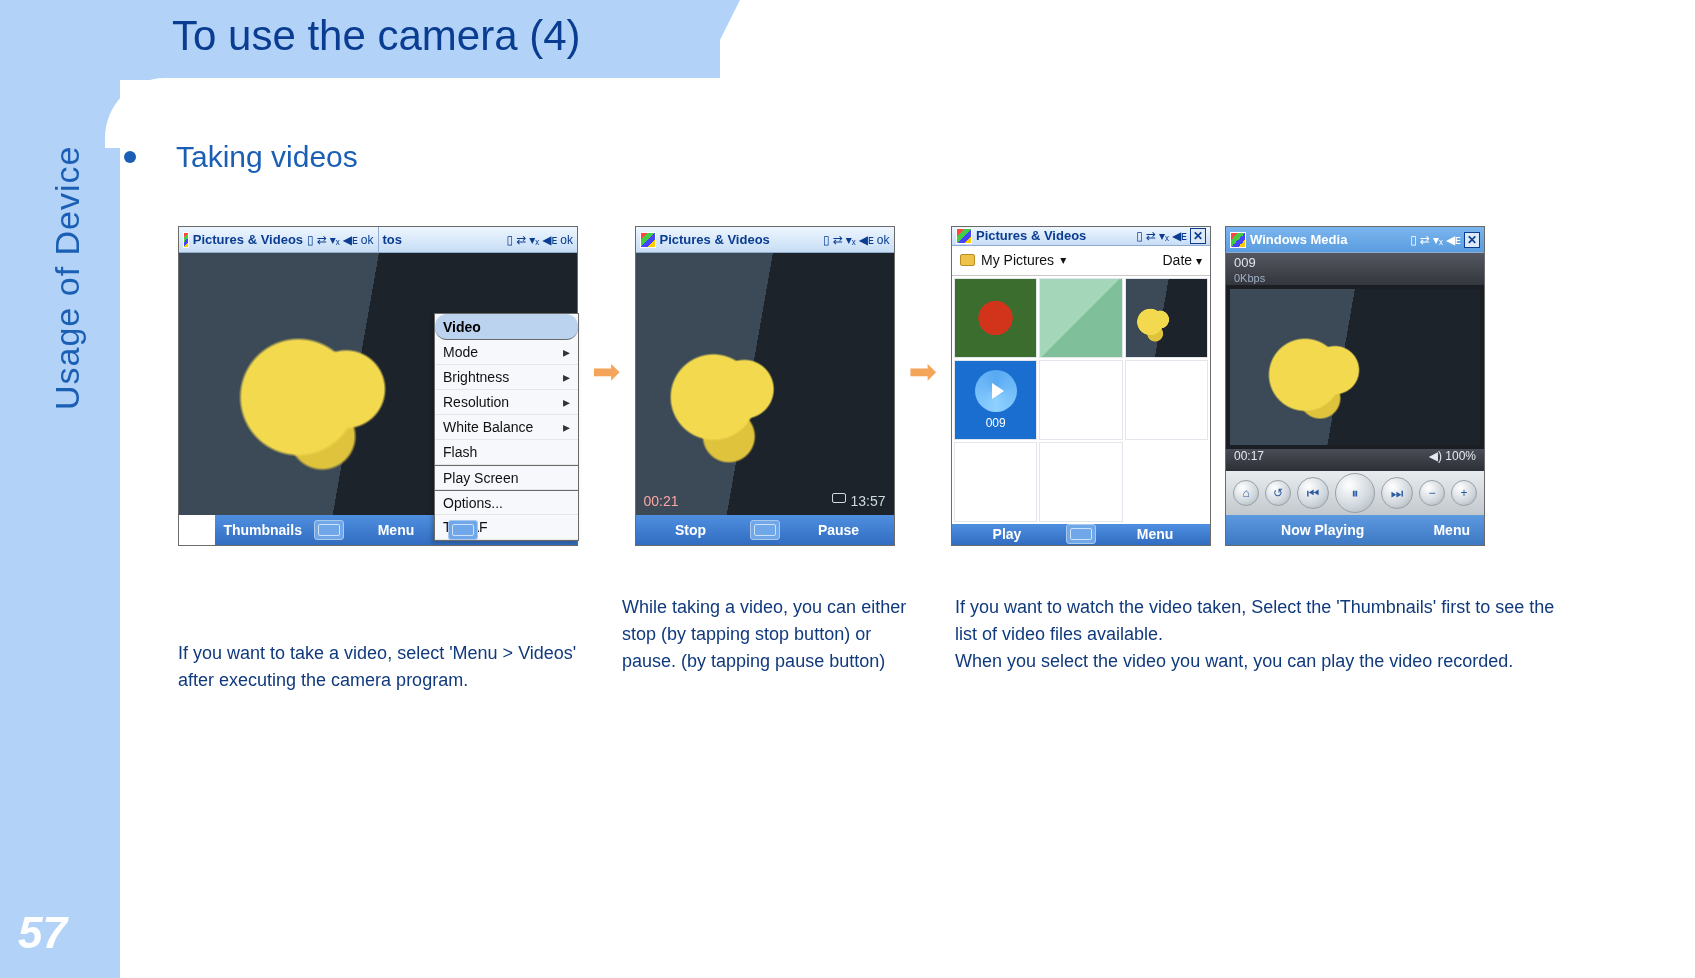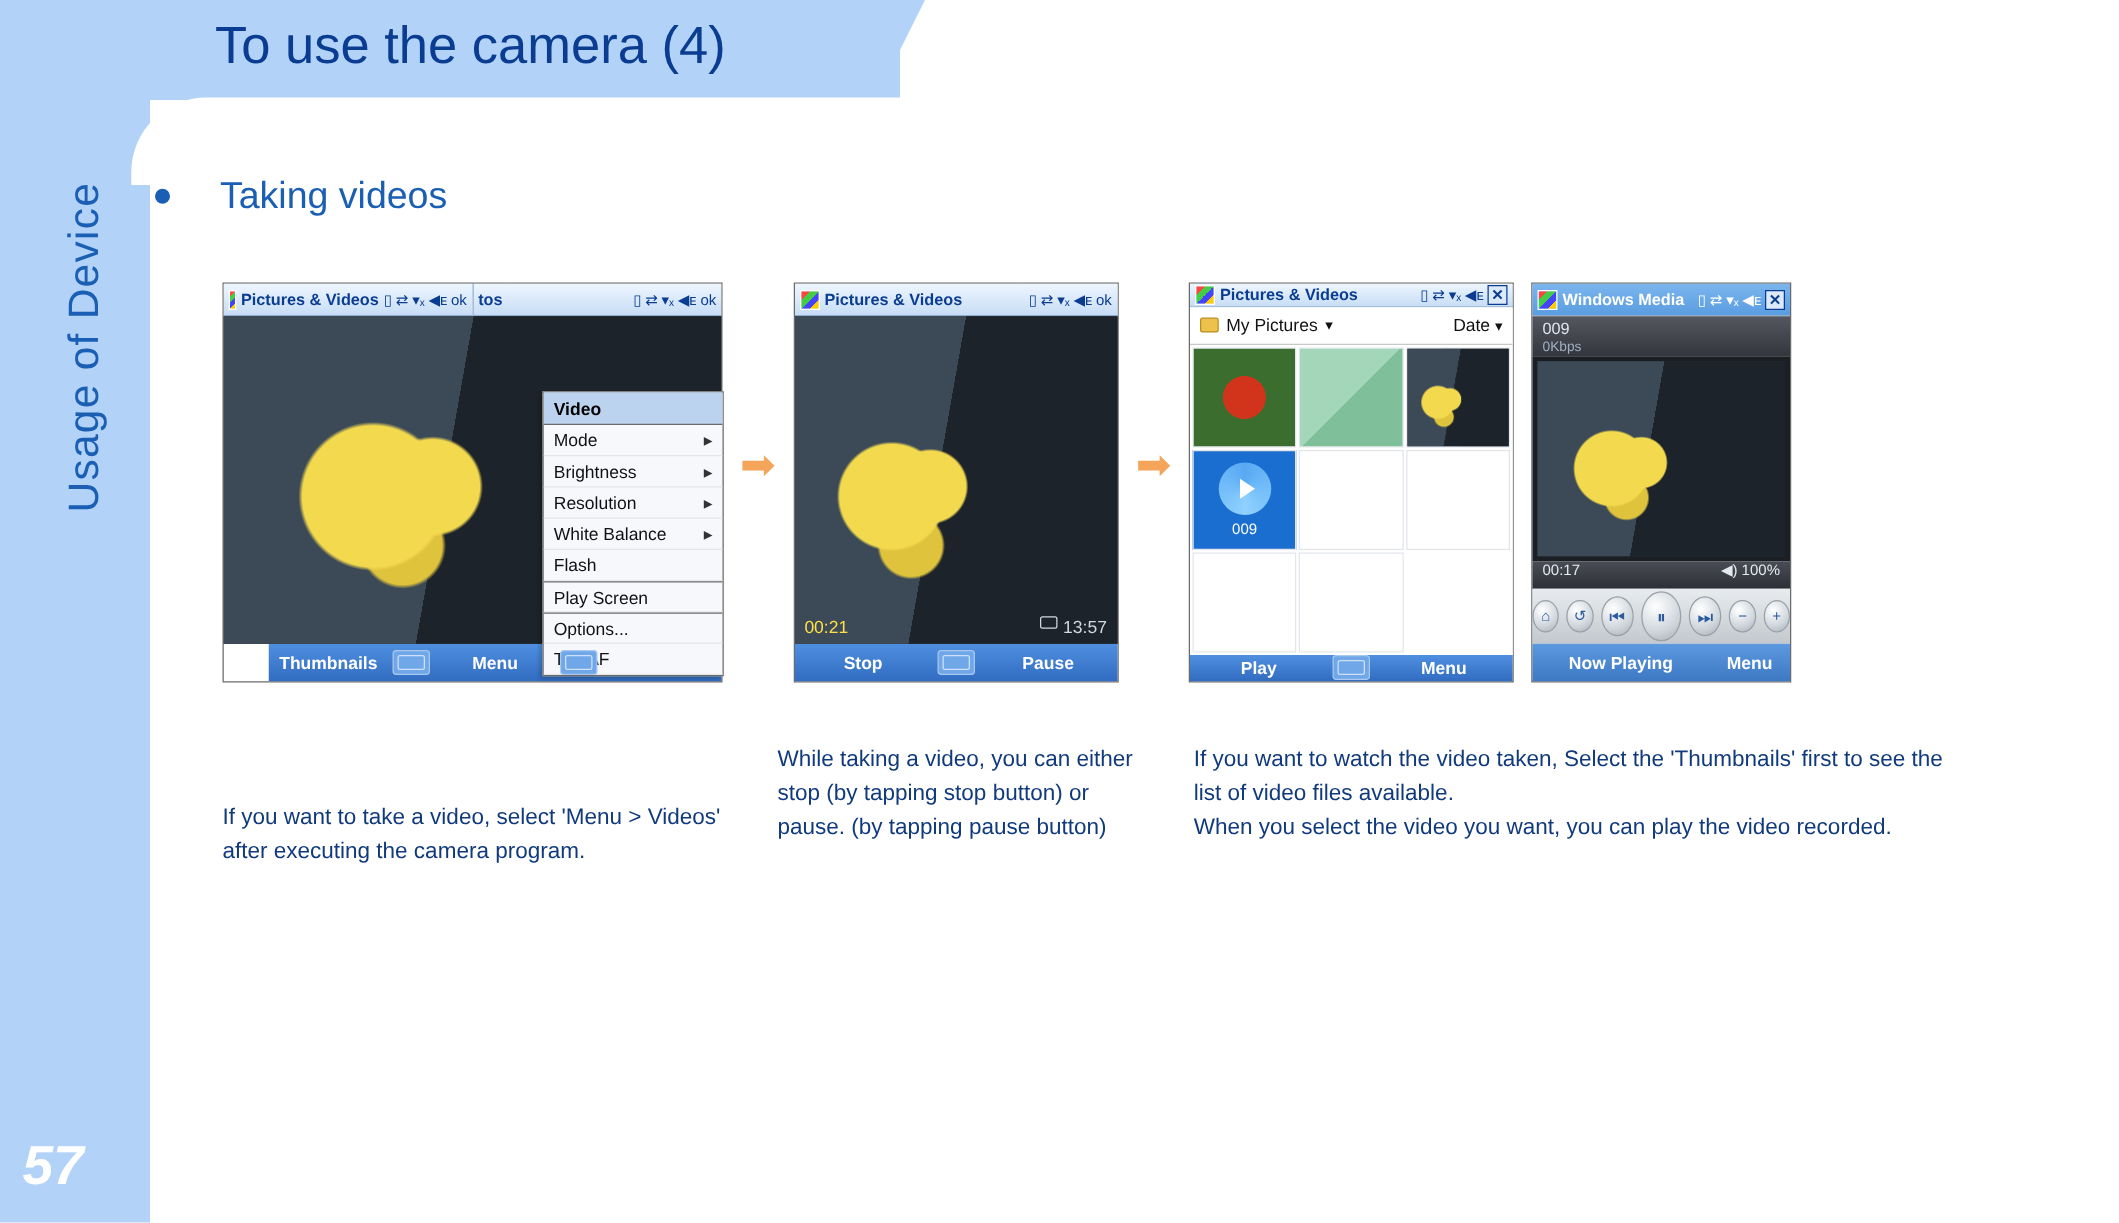--- a/index.html
+++ b/index.html
@@ -115,33 +115,34 @@
       radial-gradient(circle at 42% 52%, #f3d94e 0 14%, transparent 15%),
       radial-gradient(circle at 36% 70%, #e0c33c 0 10%, transparent 11%),
       linear-gradient(100deg, #3b4a56 0 45%, #1c232a 45% 100%),
       #2a3138;
   }
   .timer {
     position:absolute; right:8px; bottom:6px;
     color:#cfd9e2; font-size:14px; display:flex; gap:4px; align-items:flex-start;
   }
   .timer .rec { width:14px;height:10px;border:1px solid #cfd9e2;border-radius:2px;}
-  .timer-left { position:absolute; left:8px; bottom:6px; color:#fde047; font-size:14px; }
+  .timer-left { position:absolute; left:8px; bottom:6px; color:#fca5a5; font-size:14px; }
 
   
   .menu-pop {
     position:absolute; right:-2px; top:60px; width:145px;
     background:#f6f8fc; border:1px solid #6b6b6b;
     box-shadow: -2px 2px 4px rgba(0,0,0,.25);
     font-size:14px; color:#000;
   }
   .menu-pop .sec-title {
     background:#bcd3ef; height:26px; display:flex; align-items:center;
     padding:0 8px; font-weight:bold; color:#000;
     border-bottom:1px solid #6b6b6b;
+    border-radius:12px;
   }
   .menu-pop ul { list-style:none; }
   .menu-pop li {
     height:25px; display:flex; align-items:center; justify-content:space-between;
     padding:0 8px; border-bottom:1px solid #e6e6e6;
     color:#111;
   }
   .menu-pop li.sep { border-top:1px solid #6b6b6b; }
   .menu-pop .caret { color:#333; }
 
@@ -183,21 +184,21 @@
   }
   .wm-ico::after{content:"";width:0;height:0;border-left:12px solid #fff;border-top:8px solid transparent;border-bottom:8px solid transparent;margin-left:4px;}
   .flower { width:100%;height:100%;background:
       radial-gradient(circle at 50% 50%, #d1341b 0 30%, #3a6d2e 31% 100%);
   }
   .leaves { width:100%;height:100%;background:
       linear-gradient(135deg,#a4d7b9 0 50%, #7fbf99 50% 100%);
   }
 
   
-  .dev4 { width: 208px; height: 320px; }
+  .dev4 { width: 260px; height: 320px; }
   .wm-title { background: linear-gradient(#7bb5ee,#5a9de0); color:#fff; }
   .wm-sub {
     height:32px; background:linear-gradient(#54575f,#33363d);
     color:#dfe6ef; padding:4px 8px; font-size:13px;
     display:flex; flex-direction:column; justify-content:center; gap:2px;
   }
   .wm-video {
     flex:1; background:#1b1e23; padding:4px; display:flex; align-items:center; justify-content:center;
   }
   .wm-video .photo { position:relative; width:100%; height:100%; }

